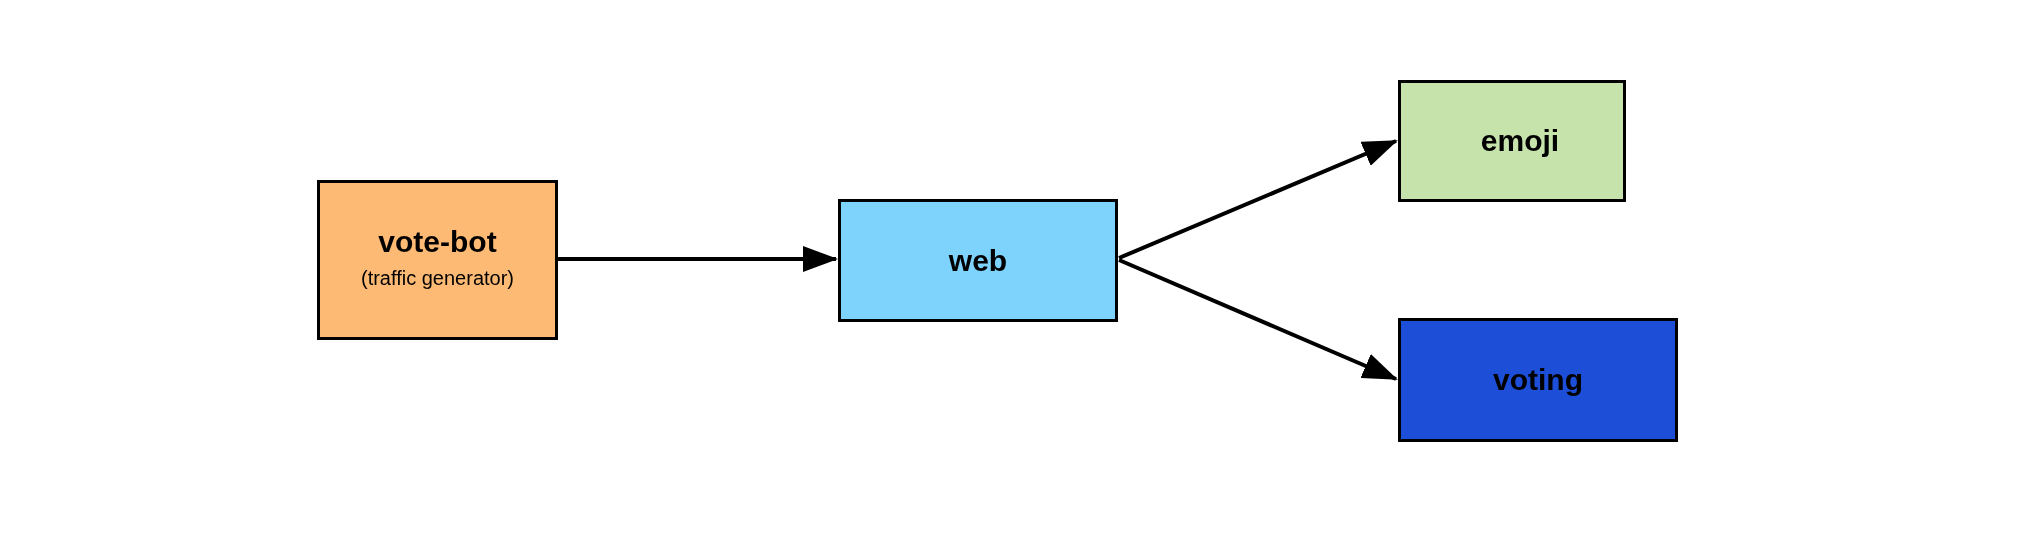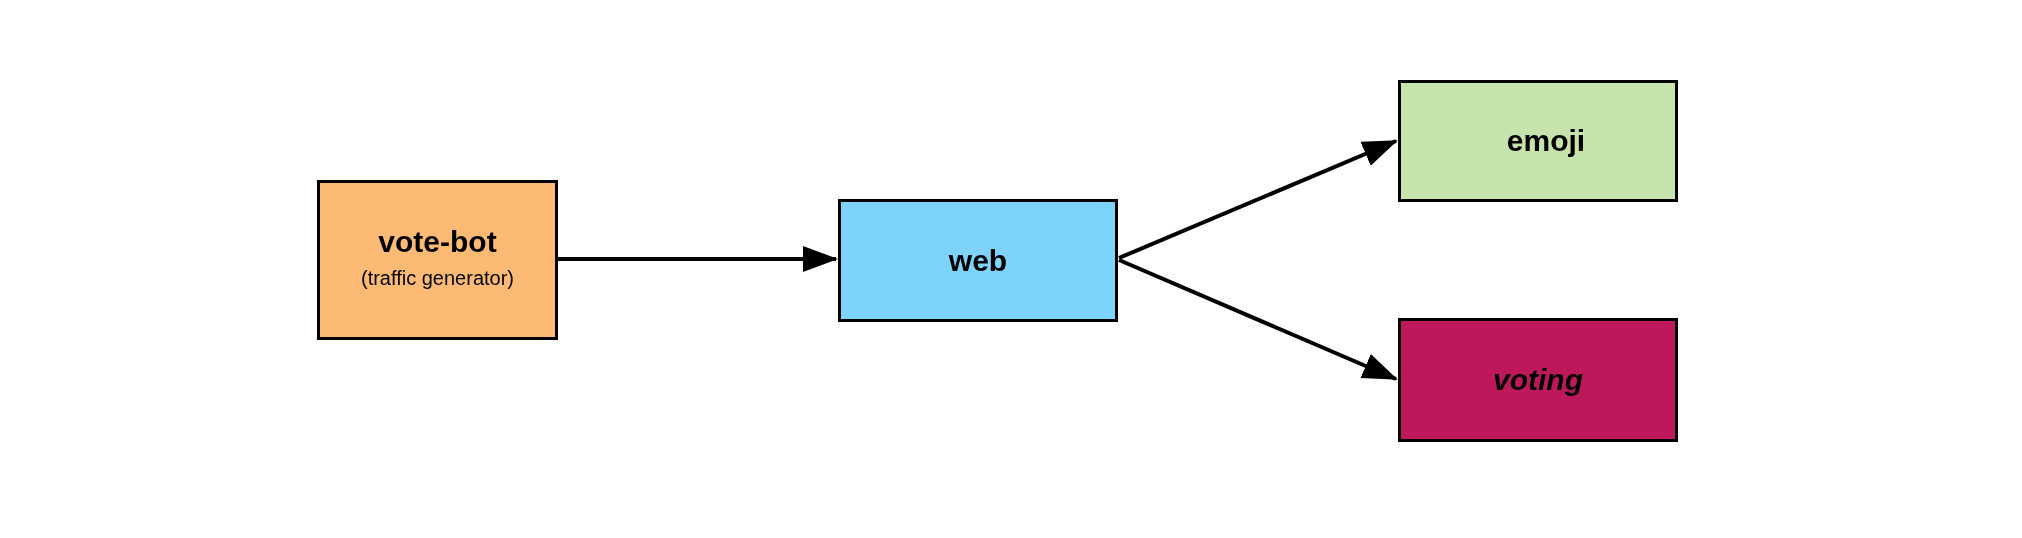--- a/index.html
+++ b/index.html
@@ -40,21 +40,21 @@
     font-weight: 700;
   }
   .node .subtitle {
     font-size: 20px;
     line-height: 36px;
     font-weight: 400;
     max-width: 160px;
   }
   .node-vote-bot { left: 317px; top: 180px; width: 241px; height: 160px; }
   .node-web     { left: 838px;  top: 199px; width: 280px; height: 123px; }
-  .node-emoji   { left: 1398px; top: 80px;  width: 280px; height: 122px; padding-left: 16px; }
+  .node-emoji   { left: 1398px; top: 80px;  width: 228px; height: 122px; padding-left: 16px; }
   .node-voting  { left: 1398px; top: 318px; width: 280px; height: 124px; }
 </style>
 </head>
 <body>
 
 <div class="canvas">
 
   <svg class="edges-layer" viewBox="0 0 2022 538" xmlns="http://www.w3.org/2000/svg">
     <defs>
       <marker id="arrowhead" markerUnits="userSpaceOnUse" markerWidth="36" markerHeight="26" refX="33" refY="13" orient="auto">
@@ -72,17 +72,17 @@
   </div>
 
   <div class="node node-web" style="background-color: #7dd3fc; border-color: rgb(0, 0, 0);">
     <div class="title">web</div>
   </div>
 
   <div class="node node-emoji" style="background-color: rgb(198, 227, 171); border-color: rgb(0, 0, 0);">
     <div class="title">emoji</div>
   </div>
 
-  <div class="node node-voting" style="background-color: #be185d; border-color: rgb(0, 0, 0); font-style: italic;">
+  <div class="node node-voting" style="background-color: #1d4ed8; border-color: rgb(0, 0, 0);">
     <div class="title">voting</div>
   </div>
 
 </div>
 
 </body></html>

